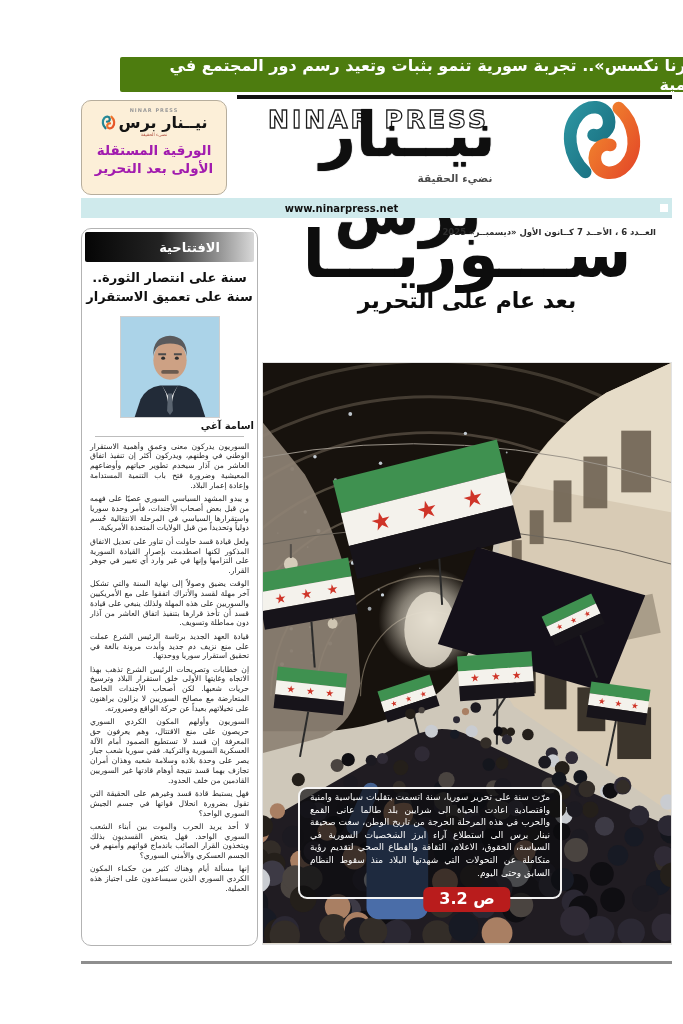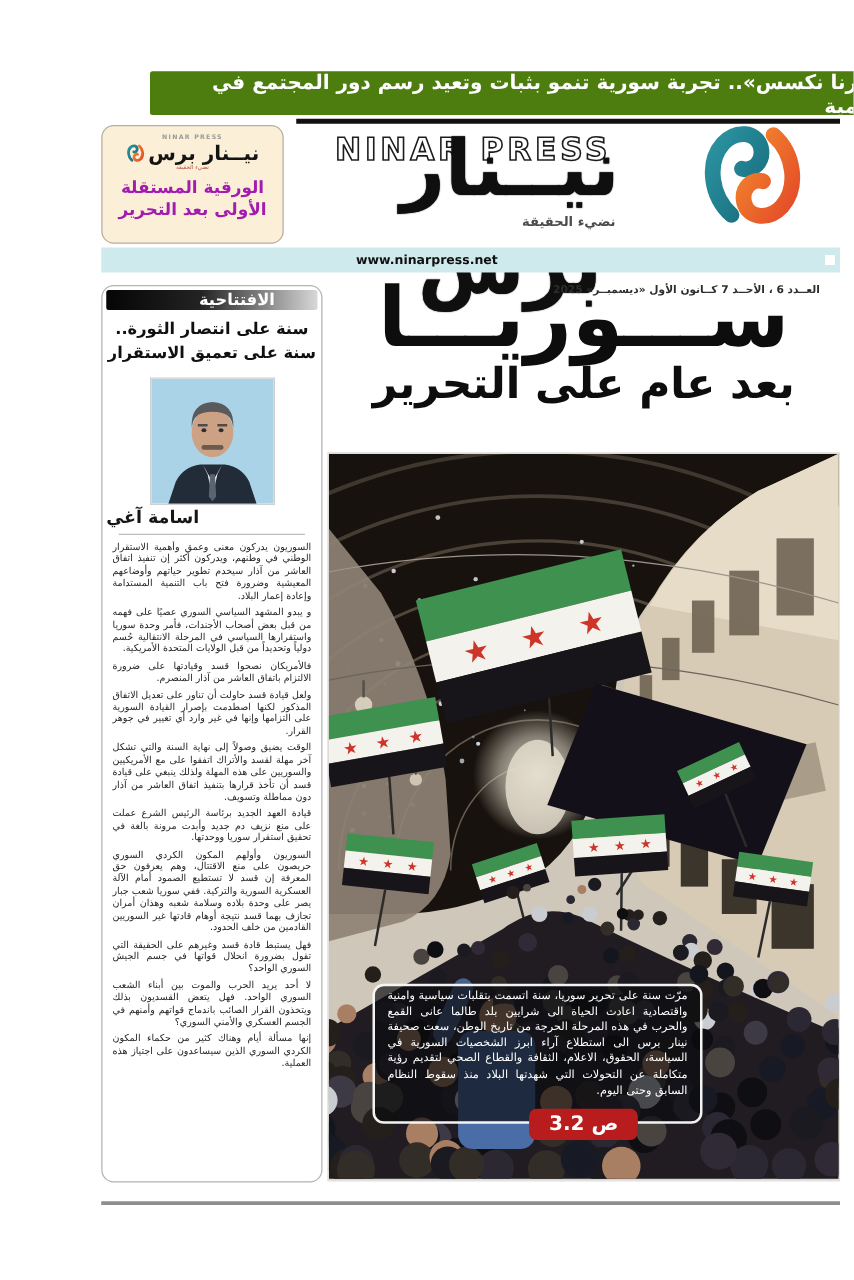--- a/index.html
+++ b/index.html
@@ -56,36 +56,36 @@
   }
   .infobar .issue {
     position:absolute; right:16px; top:0; height:20px; display:flex; align-items:center;
     font-size:8.5px; color:#2d2d2d; direction:rtl; font-weight:700;margin-top:24px;
   }
   .infobar .bullet { position:absolute; right:4px; top:6px; width:8px; height:8px; background:#fff; }
 
   
   .headline { position:absolute; left:262px; top:222px; width:410px; text-align:center; direction:rtl; }
   .headline .h1 { font-size:66px; font-weight:800; color:#0d0d0d; line-height:1.0; }
-  .headline .h2 { font-size:34px; font-weight:800; color:#0d0d0d; line-height:1.0; margin-top:2px; }
+  .headline .h2 { font-size:22px; font-weight:800; color:#0d0d0d; line-height:1.0; margin-top:2px; }
 
   
   .editorial {
     position:absolute; left:81px; top:228px; width:177px; height:718px;
     border:1.5px solid #b3b3b3; border-radius:10px; padding:3px; background:#fff;
     direction:rtl; overflow:hidden;
   }
   .ed-band {
-    height:16px; border-radius:2px;
+    height:30px; border-radius:2px;
     background:linear-gradient(90deg,#050505 0%,#232323 45%,#d8d8d8 100%);
     color:#fff; font-size:13px; font-weight:800; display:flex; align-items:center; justify-content:center;padding-left:40px;
   }
   .ed-title { margin-top:7px; text-align:center; font-size:13px; font-weight:800; color:#101010; line-height:1.45; }
   .ed-photo { display:block; width:100px; height:102px; margin:9px auto 2px; border:1px solid #cfcfcf; }
-  .ed-author { text-align:left; font-size:14px; font-weight:800; color:#161616; margin-top:2px; }
+  .ed-author { text-align:right; font-size:10px; font-weight:800; color:#161616; margin-top:2px; }
   .ed-div { height:1px; background:#bdbdbd; margin:5px 10px; }
   .ed-body {
     padding:0 5px; font-size:7.6px; line-height:1.29; color:#232323;
     text-align:justify; overflow:hidden; height:512px;
   }
   .ed-body p { margin-bottom:3.5px; }
 
   
   .photo {
     position:absolute; left:262px; top:362px; width:410px; height:583px;
@@ -182,24 +182,24 @@
       <rect x="41" y="54" width="18" height="4" rx="2" fill="#6b5a4e"></rect>
       <path d="M38,38 L46,38 M54,38 L62,38" stroke="#4c4c4c" stroke-width="2"></path>
       <ellipse cx="43" cy="42" rx="2" ry="1.6" fill="#2e2e2e"></ellipse>
       <ellipse cx="57" cy="42" rx="2" ry="1.6" fill="#2e2e2e"></ellipse>
     </svg>
     <div class="ed-author">اسامة آغي</div>
     <div class="ed-div"></div>
     <div class="ed-body">
       <p>السوريون يدركون معنى وعمق وأهمية الاستقرار الوطني في وطنهم، ويدركون أكثر إن تنفيذ اتفاق العاشر من آذار سيخدم تطوير حياتهم وأوضاعهم المعيشية وضرورة فتح باب التنمية المستدامة وإعادة إعمار البلاد.</p>
       <p>و يبدو المشهد السياسي السوري عصيًا على فهمه من قبل بعض أصحاب الأجندات، فأمر وحدة سوريا واستقرارها السياسي في المرحلة الانتقالية حُسم دولياً وتحديداً من قبل الولايات المتحدة الأمريكية.</p>
-      <p>فالأمريكان نصحوا قسد وقيادتها على ضرورة الالتزام باتفاق العاشر من آذار المنصرم.</p>
       <p>ولعل قيادة قسد حاولت أن تناور على تعديل الاتفاق المذكور لكنها اصطدمت بإصرار القيادة السورية على التزامها وإنها في غير وارد أي تغيير في جوهر القرار.</p>
       <p>الوقت يضيق وصولاً إلى نهاية السنة والتي تشكل آخر مهلة لقسد والأتراك اتفقوا على مع الأمريكيين والسوريين على هذه المهلة ولذلك ينبغي على قيادة قسد أن تأخذ قرارها بتنفيذ اتفاق العاشر من آذار دون مماطلة وتسويف.</p>
       <p>قيادة العهد الجديد برئاسة الرئيس الشرع عملت على منع نزيف دم جديد وأبدت مرونة بالغة في تحقيق استقرار سوريا ووحدتها.</p>
+      <p>إن خطابات وتصريحات الرئيس الشرع تذهب بهذا الاتجاه وغايتها الأولى خلق استقرار البلاد وترسيخ حريات شعبها. لكن أصحاب الأجندات الخاصة المتعارضة مع مصالح السوريين لا يزالون يراهنون على تخيلاتهم بعيداً عن حركة الواقع وصيرورته.</p>
       <p>السوريون وأولهم المكون الكردي السوري حريصون على منع الاقتتال، وهم يعرفون حق المعرفة إن قسد لا تستطيع الصمود أمام الآلة العسكرية السورية والتركية. ففي سوريا شعب جبار يصر على وحدة بلاده وسلامة شعبه وهذان أمران تجازف بهما قسد نتيجة أوهام قادتها غير السوريين القادمين من خلف الحدود.</p>
       <p>فهل يستبط قادة قسد وغيرهم على الحقيقة التي تقول بضرورة انحلال قواتها في جسم الجيش السوري الواحد؟</p>
       <p>لا أحد يريد الحرب والموت بين أبناء الشعب السوري الواحد. فهل يتعض القسديون بذلك ويتخذون القرار الصائب باندماج قواتهم وأمنهم في الجسم العسكري والأمني السوري؟</p>
       <p>إنها مسألة أيام وهناك كثير من حكماء المكون الكردي السوري الذين سيساعدون على اجتياز هذه العملية.</p>
     </div>
   </div>
 
   <div class="photo">
     <svg class="scene" viewBox="0 0 410 583">
       <defs>

